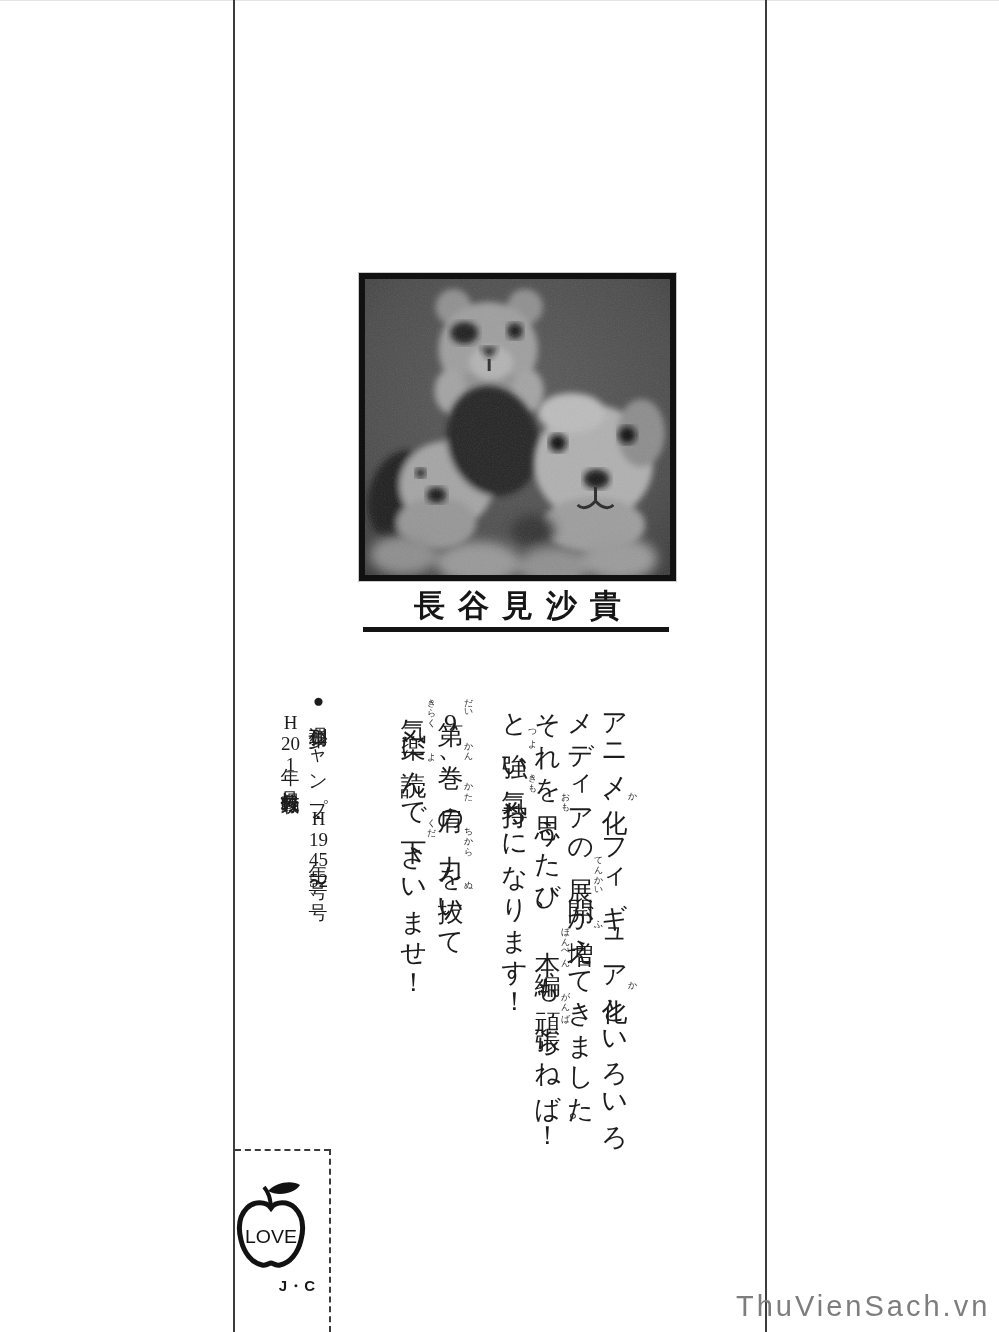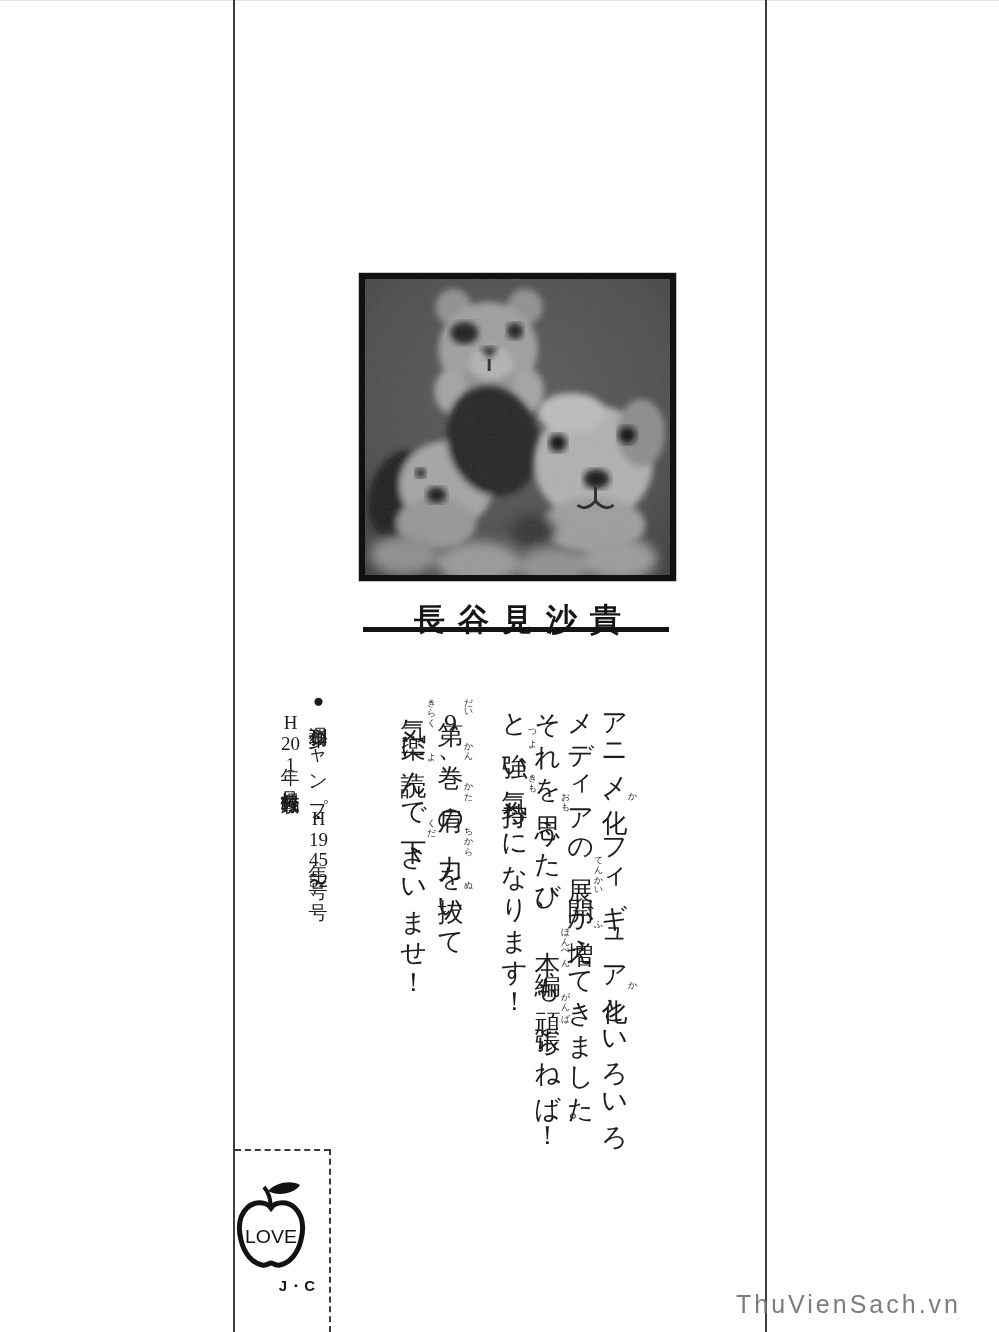--- a/index.html
+++ b/index.html
@@ -11,21 +11,21 @@
   .vline.right{left:765px;}
 
   
   .photo{position:absolute;left:358px;top:272px;width:319px;height:310px;
          background:#fff;border:1px solid #c9c9c9;box-sizing:border-box;}
   .photo svg{display:block;width:100%;height:100%;}
 
   
   .author{position:absolute;left:358px;top:585px;width:319px;text-align:center;
           font-family:"Liberation Sans","DejaVu Sans",sans-serif;font-weight:600;
-          font-size:31px;letter-spacing:13px;text-indent:13px;color:#161616;white-space:nowrap;margin-top:14px;}
+          font-size:31px;letter-spacing:13px;text-indent:13px;color:#161616;white-space:nowrap;}
   .underline{position:absolute;left:363px;top:627px;width:306px;height:5px;background:#141414;}
 
   
   .vcol{position:absolute;writing-mode:vertical-rl;text-orientation:upright;
         white-space:nowrap;color:#1c1c1c;}
   .comment-col{top:695px;font-size:26px;letter-spacing:2px;}
   .pub-col{font-size:19px;letter-spacing:1px;}
   ruby rt{font-size:9px;letter-spacing:0;color:#2a2a2a;}
   .tcy{text-combine-upright:all;}
   #comment-col-1{left:597px;}
@@ -43,21 +43,21 @@
   .logo-right-dash{position:absolute;left:329px;top:1149px;width:0;height:183px;
                    border-left:2px dashed #3a3a3a;}
   .apple{position:absolute;left:236px;top:1180px;width:70px;height:92px;}
   .imprint{position:absolute;left:246px;top:1277px;width:70px;text-align:right;
            font-family:"Liberation Sans","DejaVu Sans",sans-serif;font-weight:700;
            font-size:15px;letter-spacing:1px;color:#161616;}
 
   
   .watermark{position:absolute;left:736px;top:1290px;
              font-family:"Liberation Sans","DejaVu Sans",sans-serif;
-             font-size:25px;letter-spacing:3px;color:#7d7d7d;z-index:5;}
+             font-size:29px;letter-spacing:3px;color:#7d7d7d;z-index:5;}
 </style>
 </head>
 <body>
 
 <div class="page">
 
   <div class="topline"></div>
   <div class="vline left"></div>
   <div class="vline right"></div>
 

